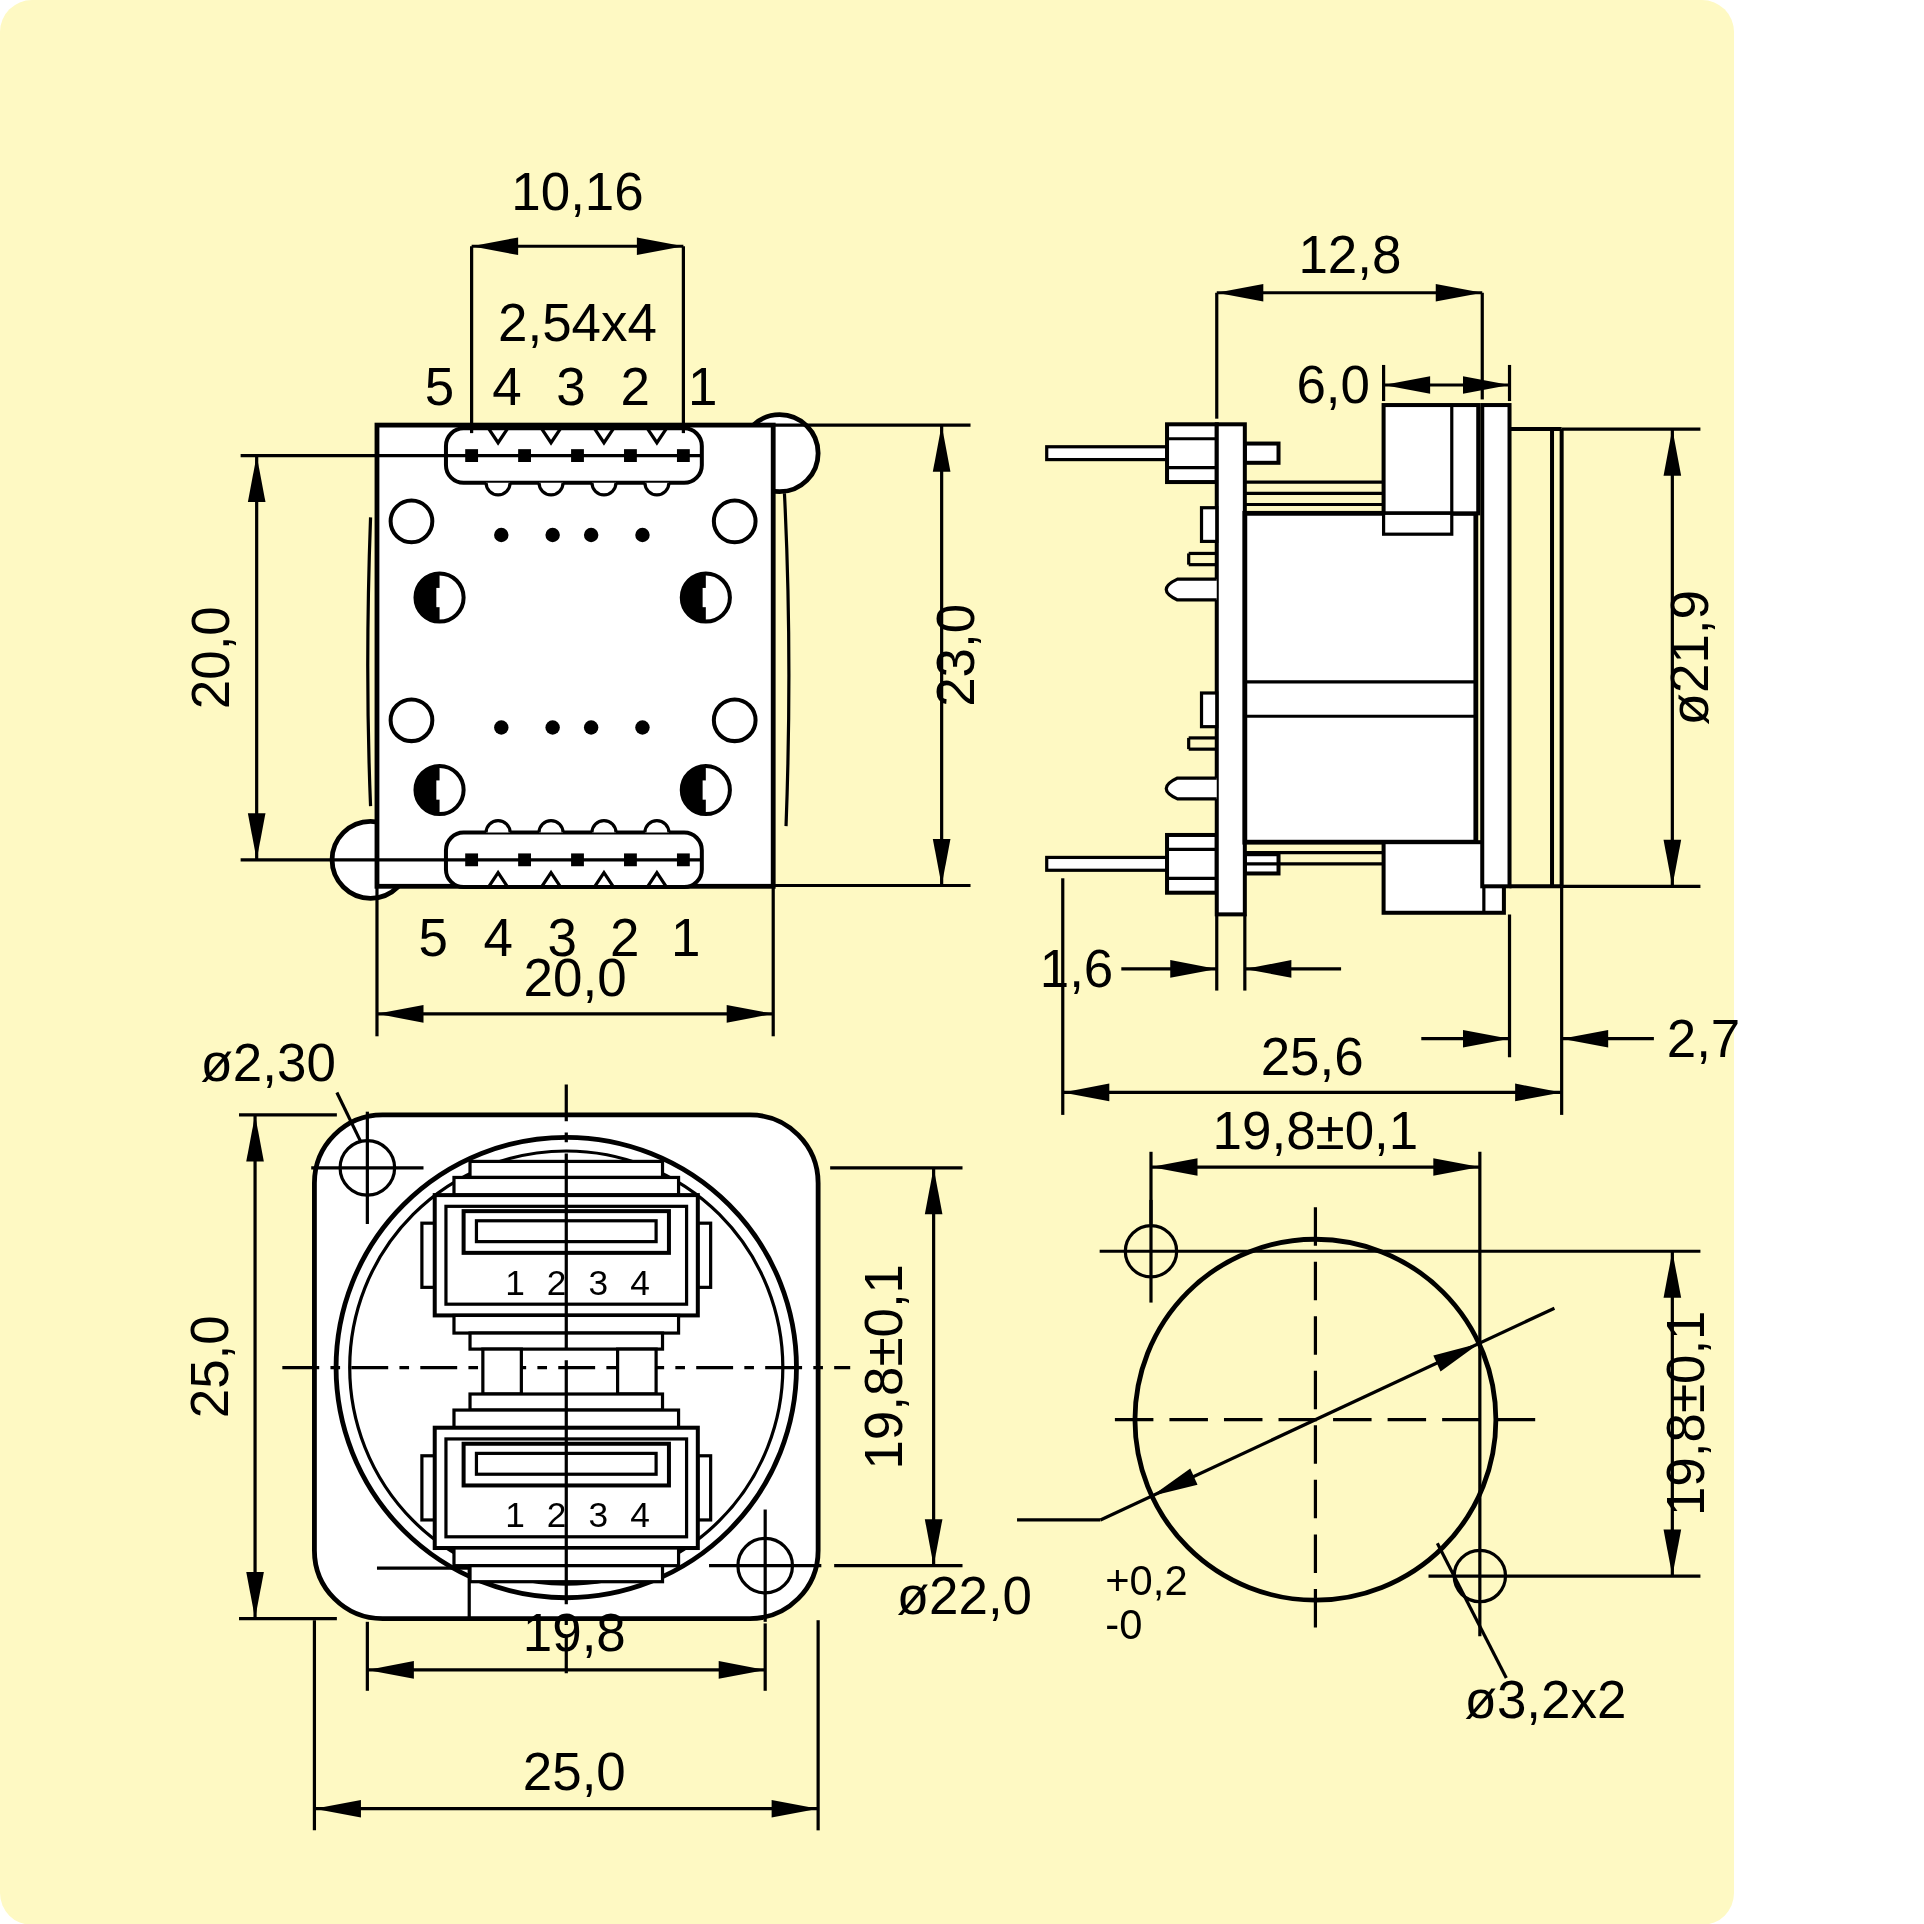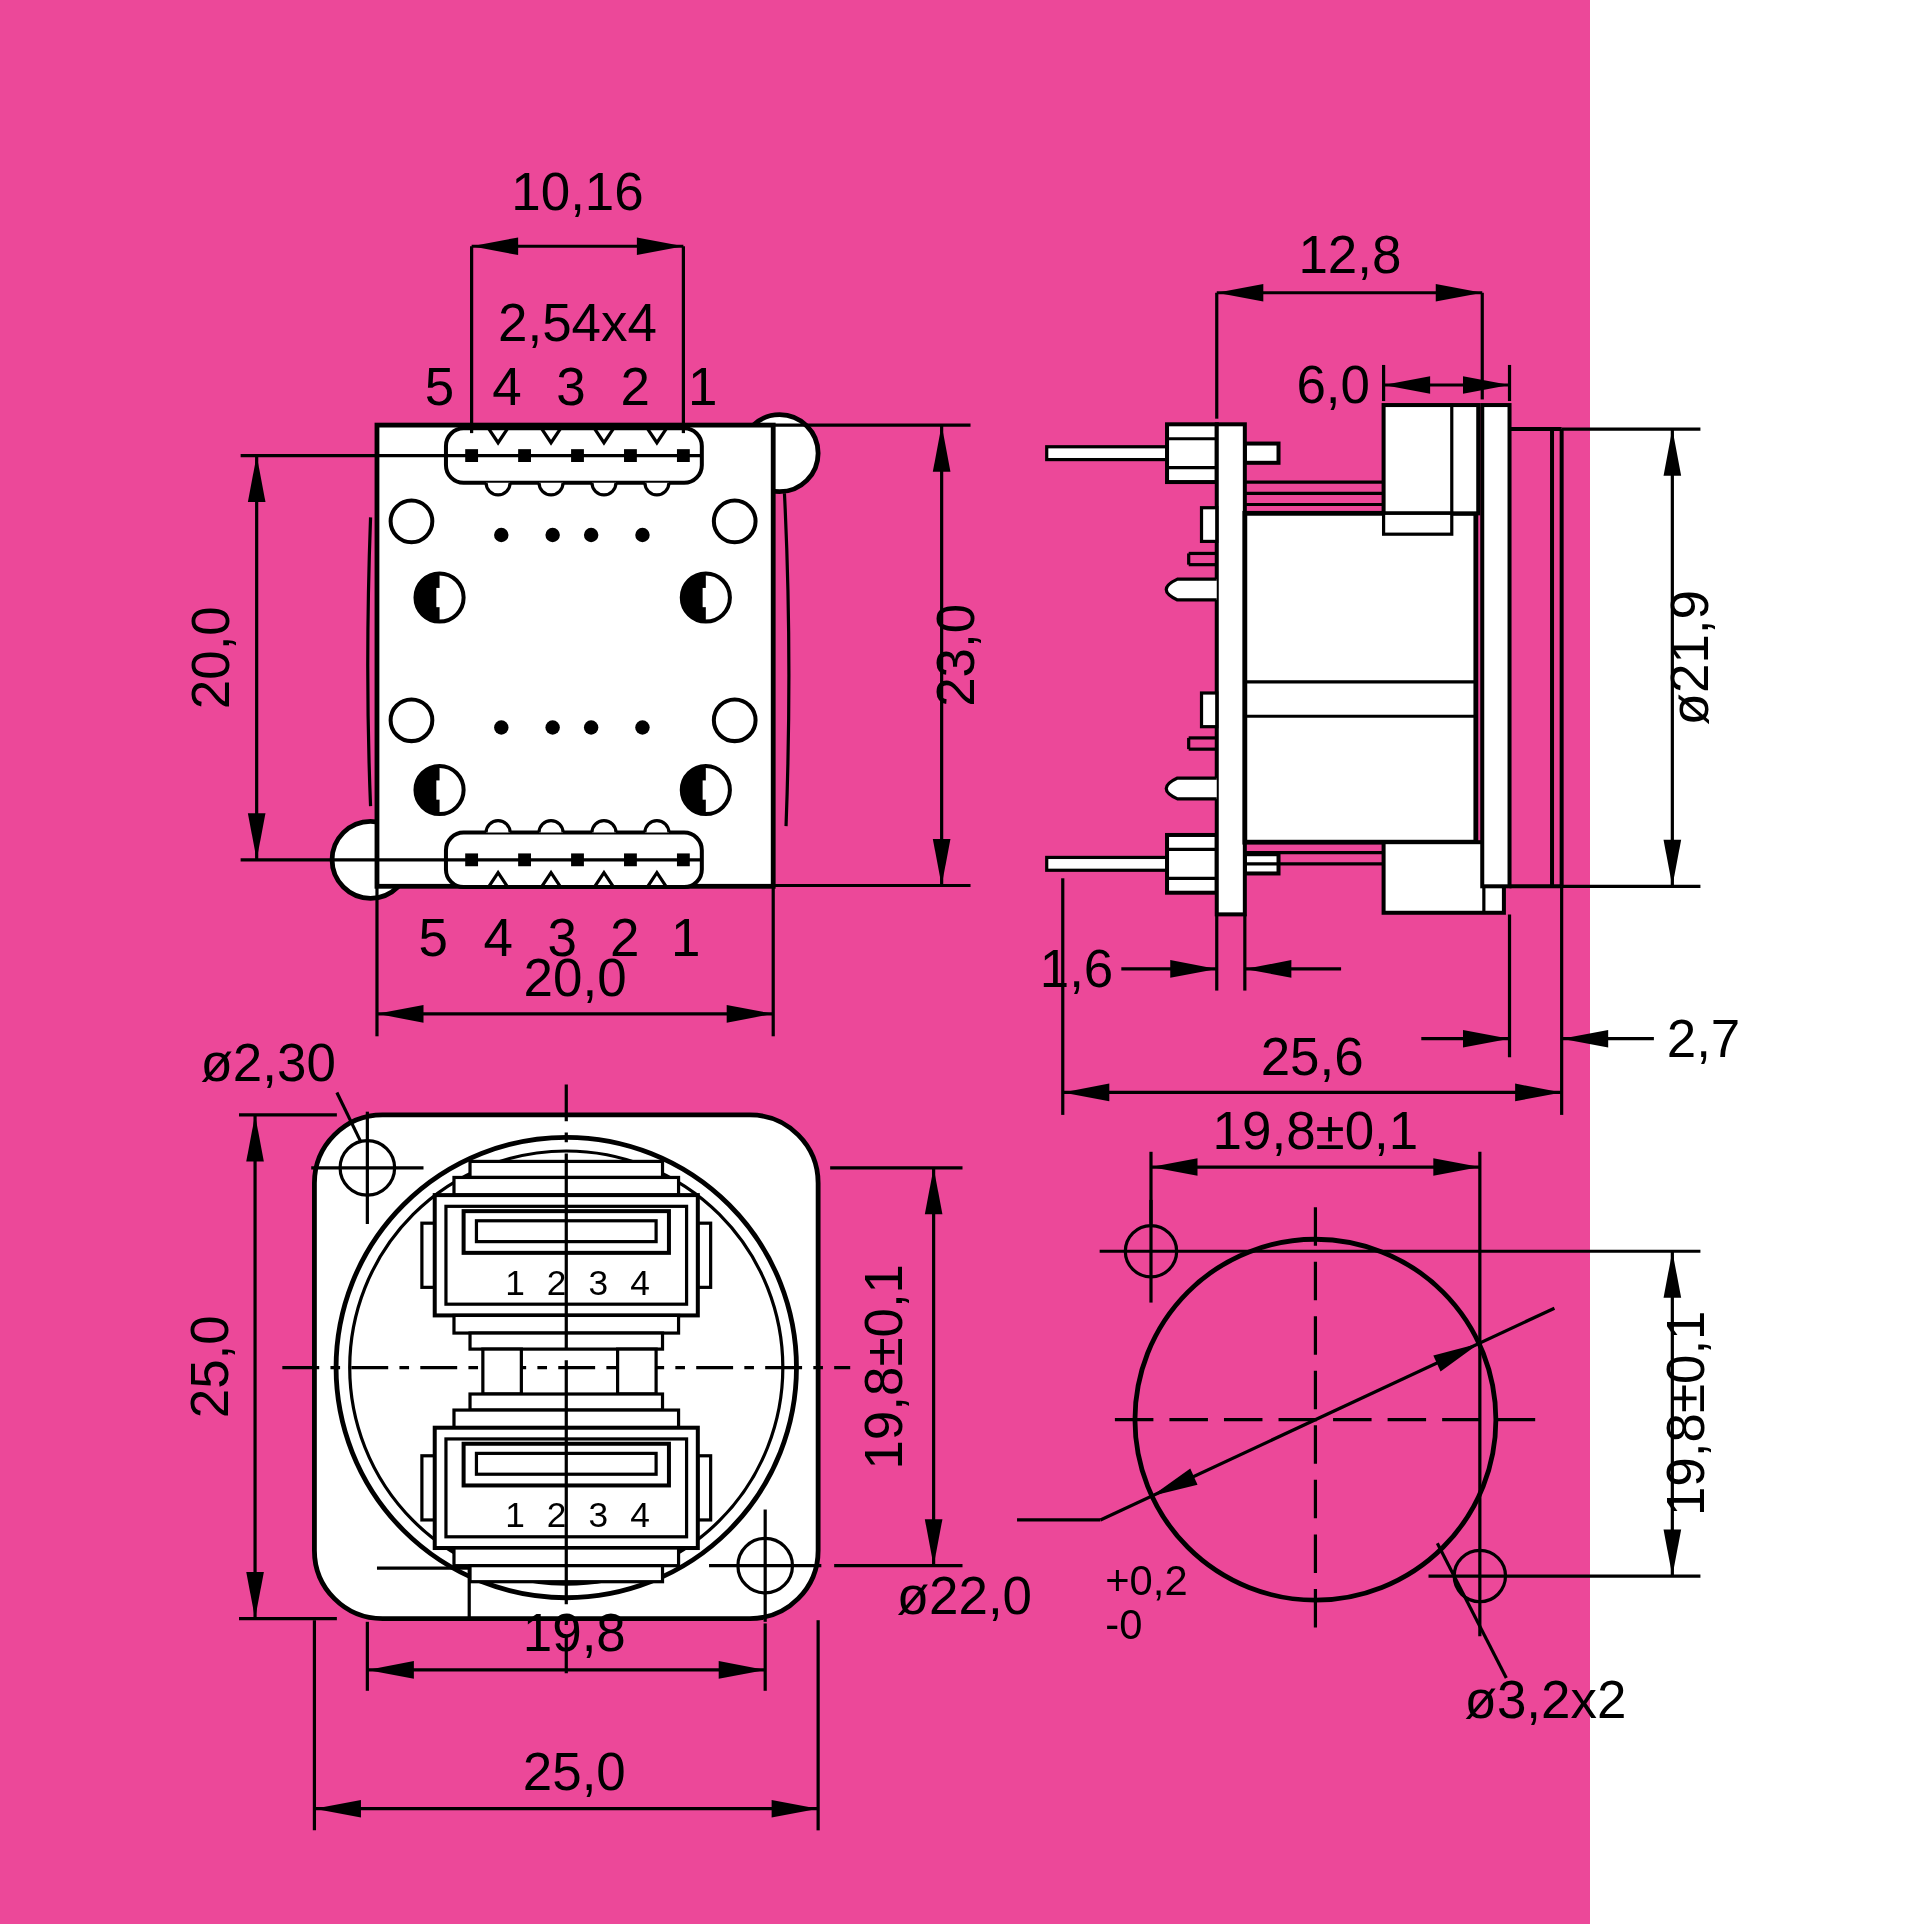--- a/index.html
+++ b/index.html
@@ -1,16 +1,16 @@
 <!DOCTYPE html>
 <html style="font-size:13px"><head>
 <meta charset="utf-8">
 <style>
   html,body{margin:0;padding:0;background:#fff;}
-  .stage{width:1590px;height:1925px;background:#ec4899;position:relative;}
+  .stage{width:1734px;height:1925px;background:#fef9c3;position:relative;border-radius:32px;}
   svg{display:block;}
   .ln{stroke:#000;stroke-width:6;fill:none;stroke-linecap:butt;}
   .ln5{stroke:#000;stroke-width:5;fill:none;}
   .ln4{stroke:#000;stroke-width:4;fill:none;}
   .fw{fill:#fff;}
   .pf{fill:#000;stroke:none;}
   .ar{fill:#000;stroke:none;}
   .dim{font-family:"Liberation Sans",sans-serif;font-size:66px;fill:#000;}
   .sm{font-family:"Liberation Sans",sans-serif;font-size:44px;fill:#000;}
   .tol{font-family:"Liberation Sans",sans-serif;font-size:52px;fill:#000;}

